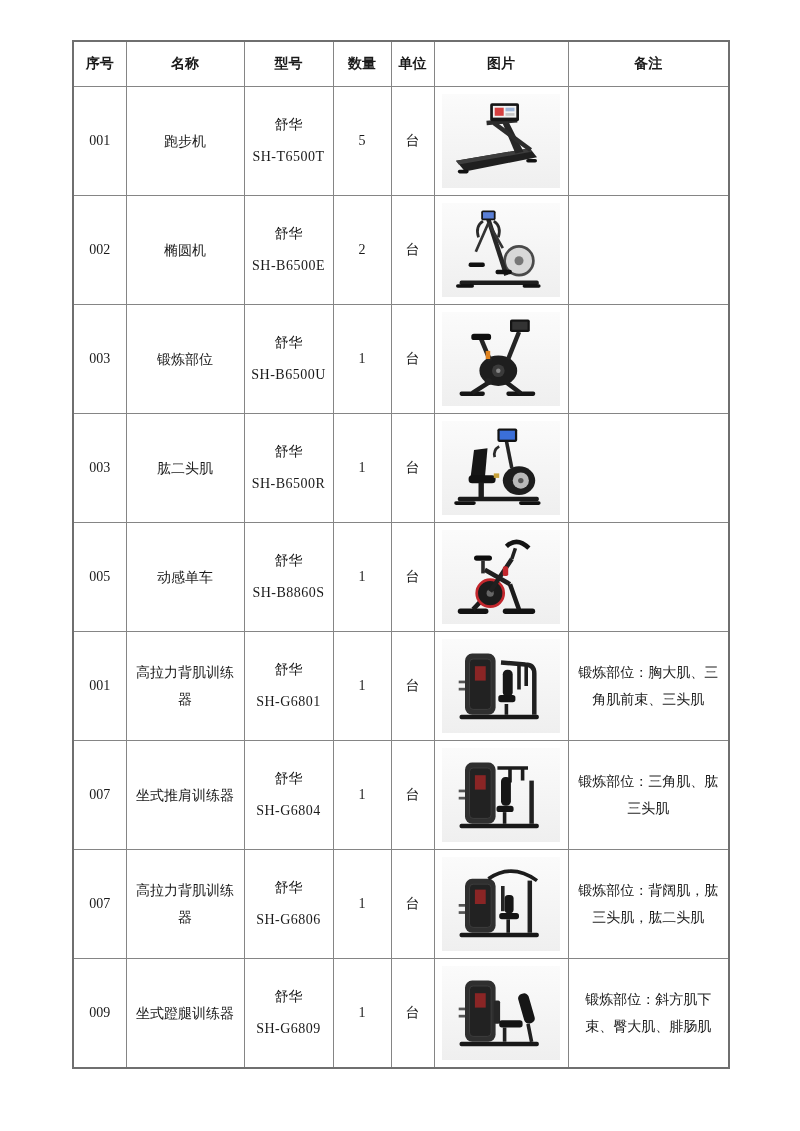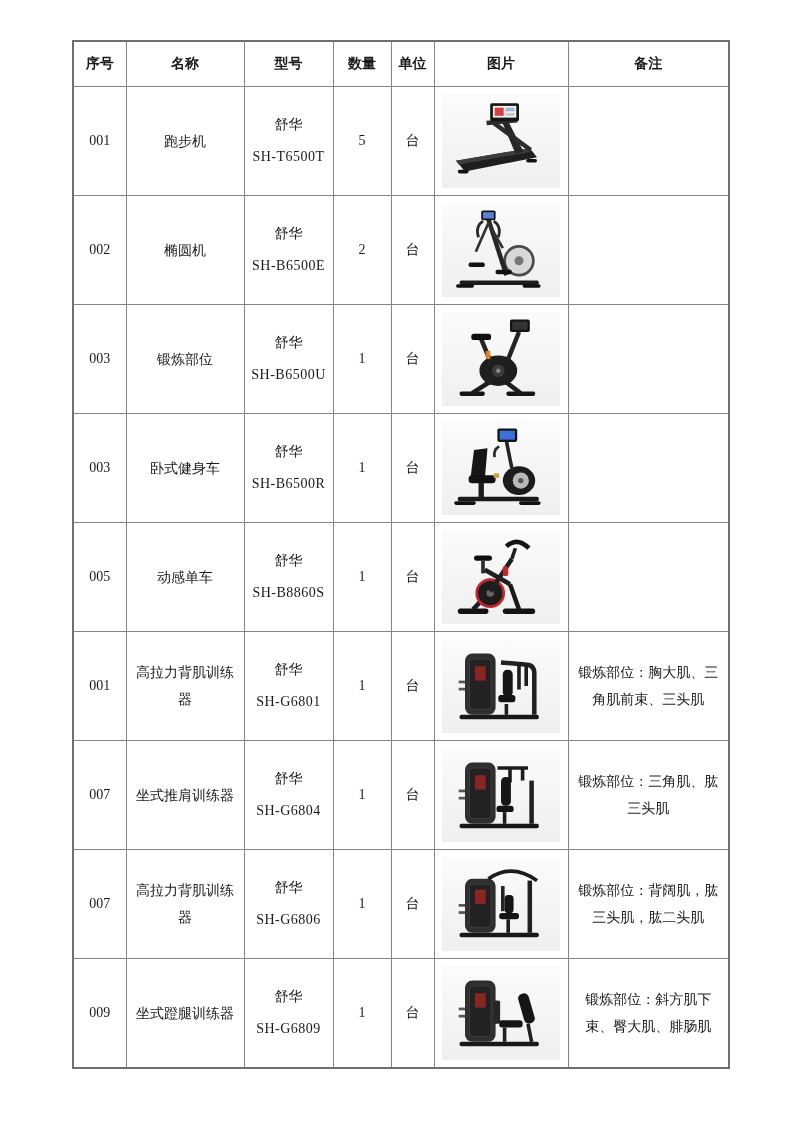--- a/index.html
+++ b/index.html
@@ -165,21 +165,21 @@
             <rect x="43" y="41" width="5" height="9" fill="#e0831f"></rect>
             <circle cx="46" cy="75" r="4" fill="#222"></circle>
           </svg>
         </div>
       </td>
       <td class="remark-cell"></td>
     </tr>
 
     <tr class="data-row">
       <td>003</td>
-      <td class="name-cell">卧式健身车</td>
+      <td class="name-cell">肱二头肌</td>
       <td>
         <div class="model-brand">舒华</div>
         <div class="model-code">SH-B6500R</div>
       </td>
       <td>1</td>
       <td>台</td>
       <td>
         <div class="img-box">
           <svg width="114" height="90" viewBox="0 0 120 100">
             <rect x="12" y="82" width="90" height="5" rx="2" fill="#1a1a1a"></rect>

